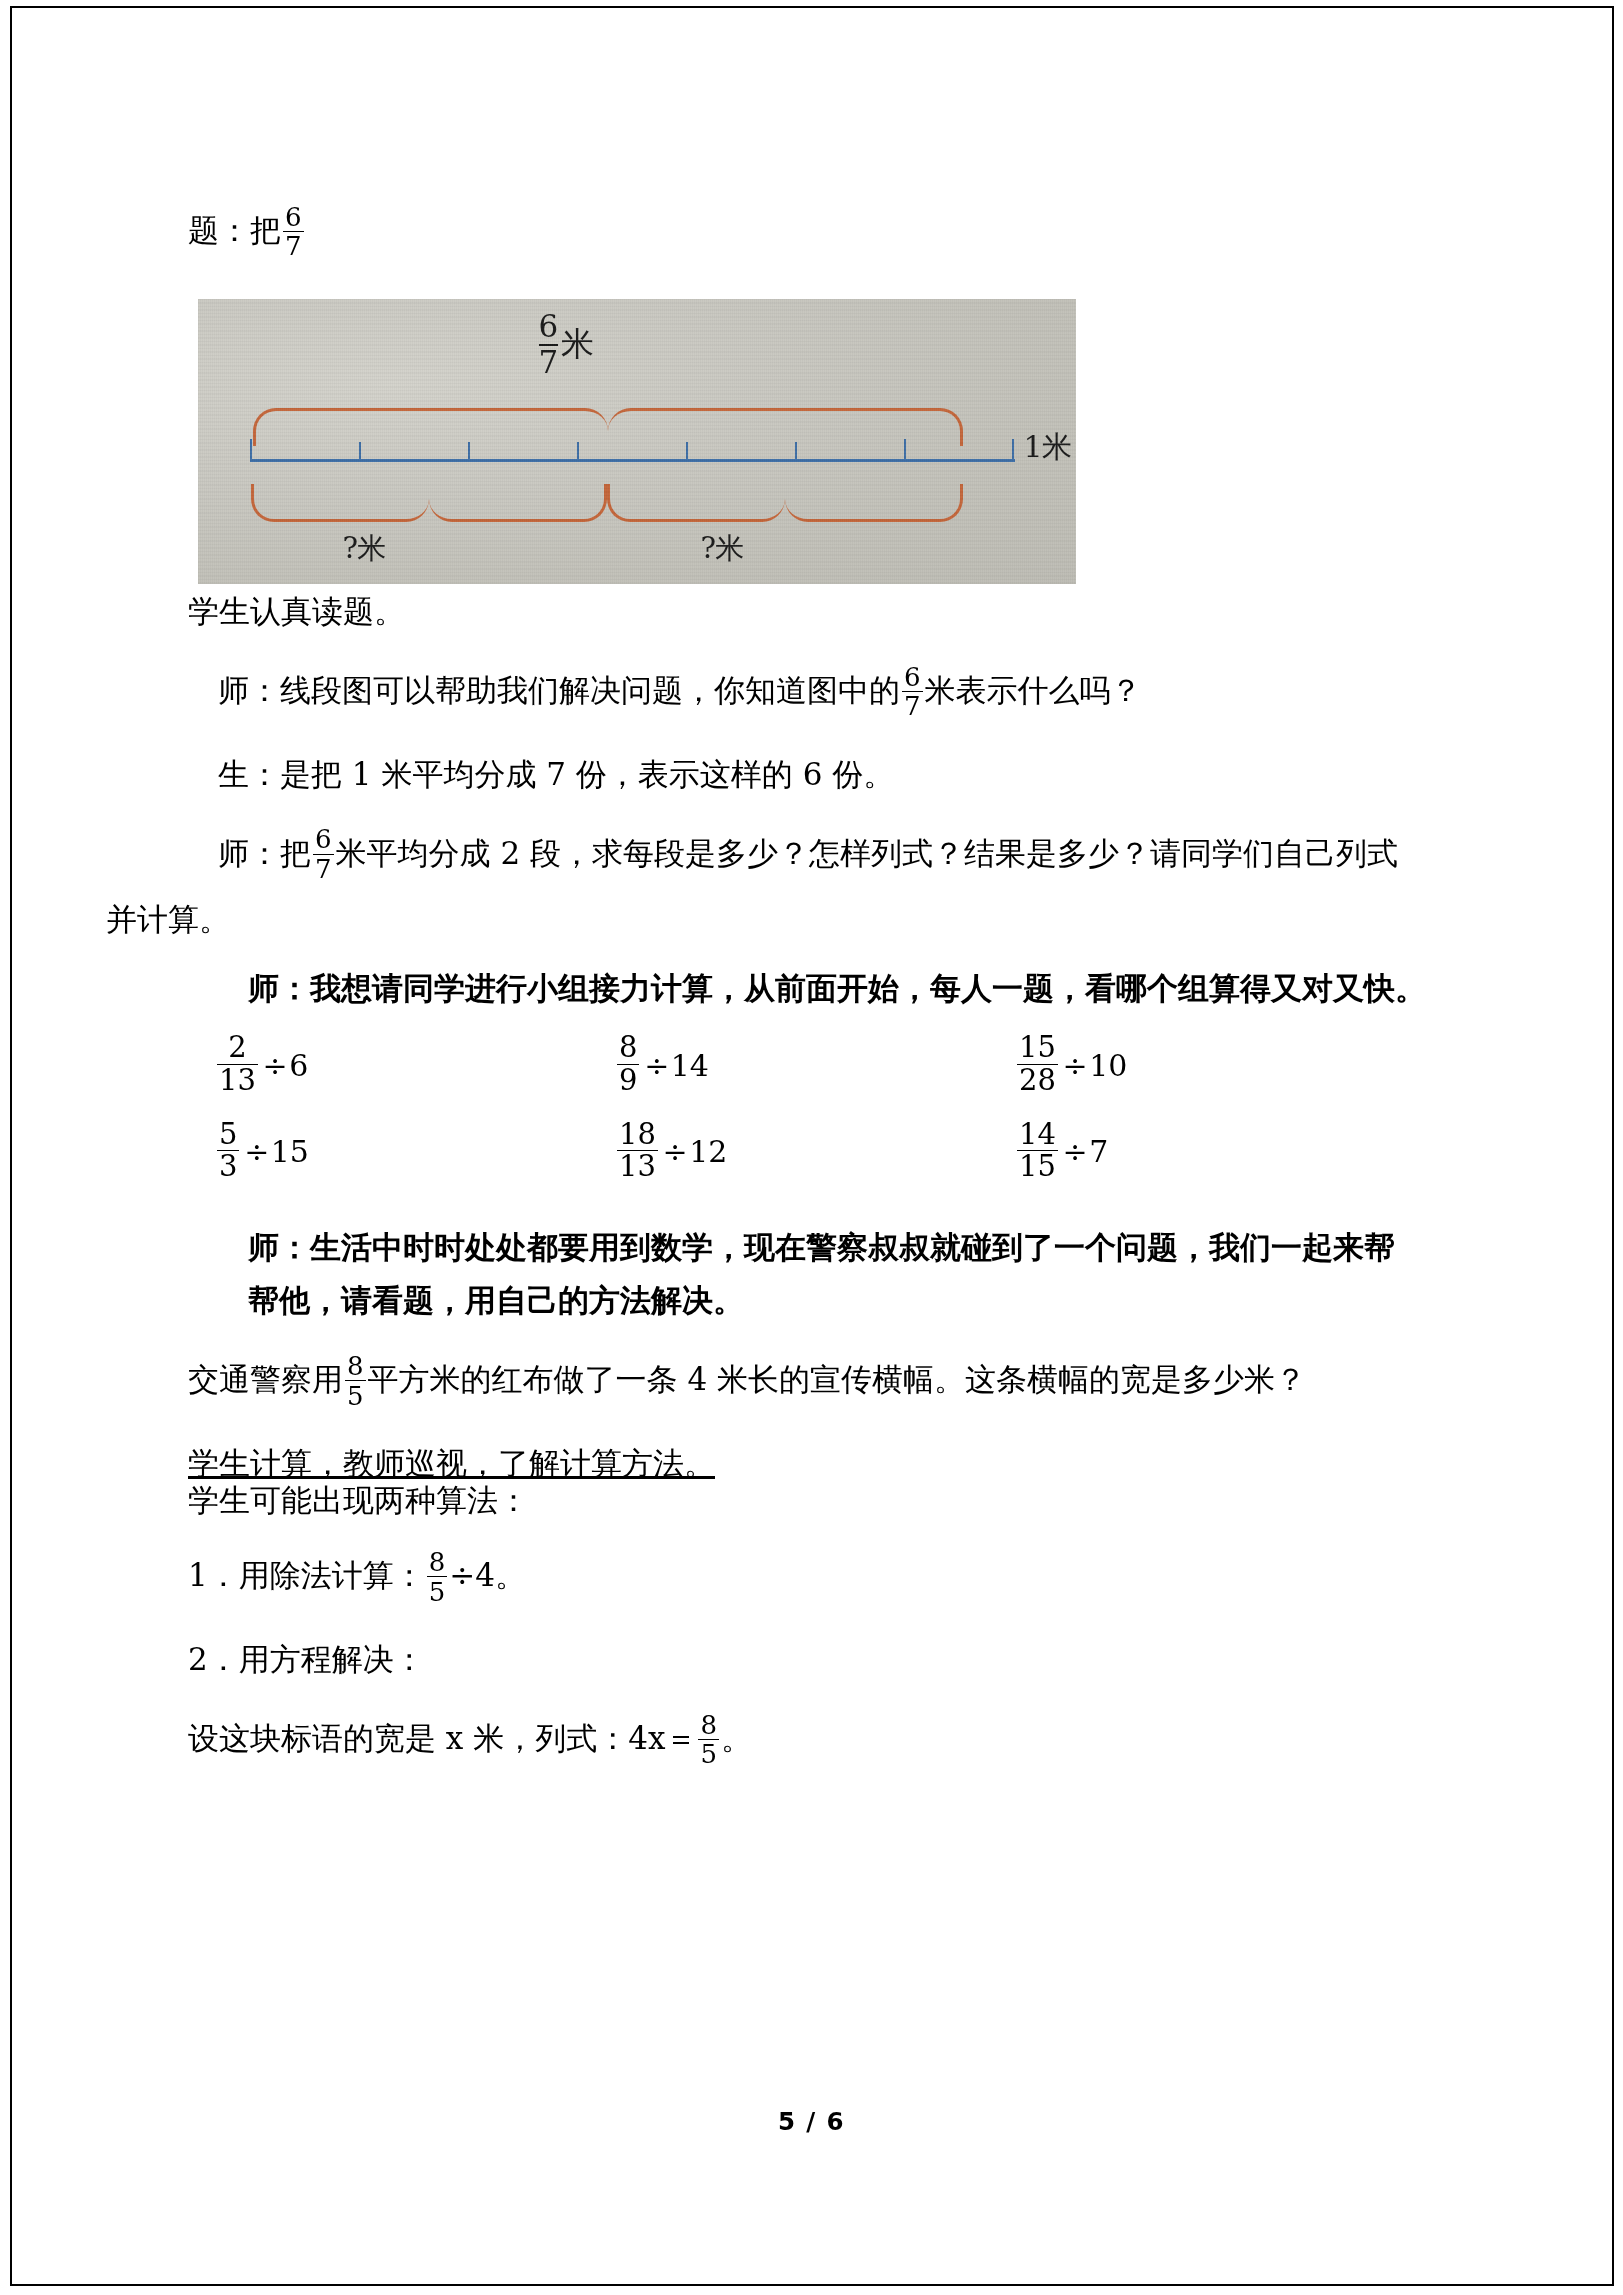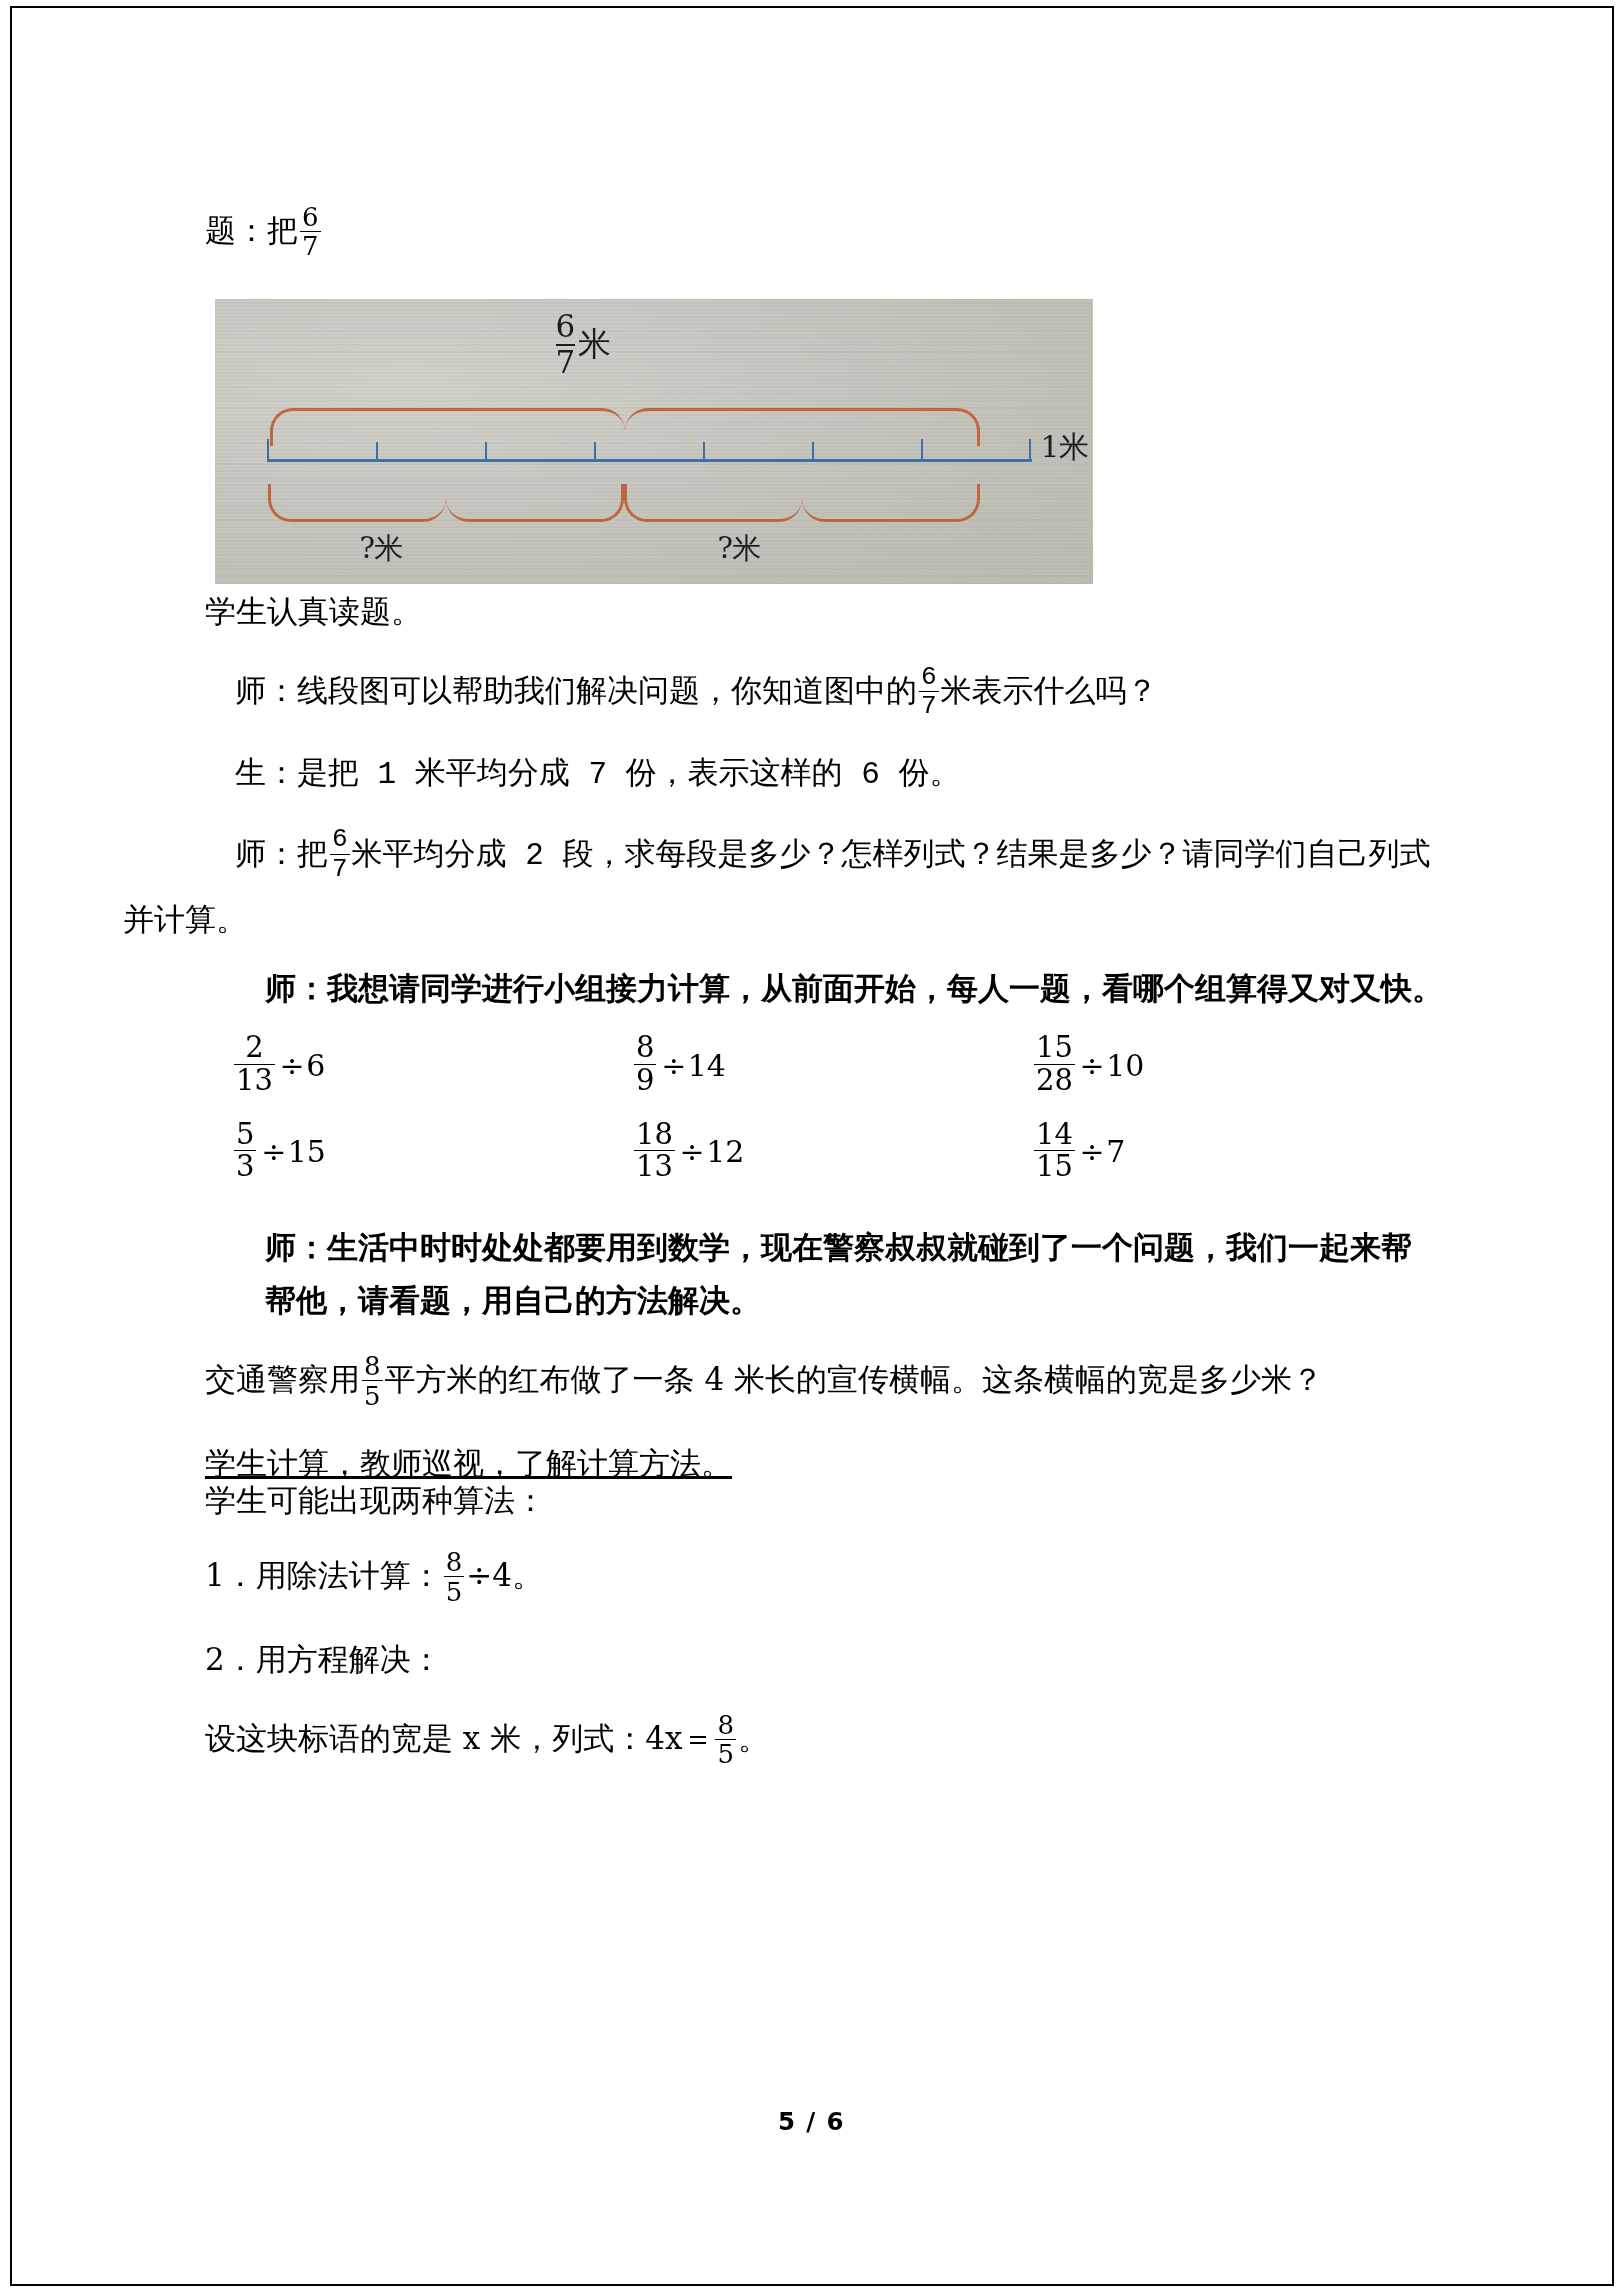--- a/index.html
+++ b/index.html
@@ -19,40 +19,39 @@
     position: absolute;
     left: 9.5px;
     top: 5.5px;
     width: 1604px;
     height: 2280px;
     border: 2.7px solid #000000;
     box-sizing: border-box;
   }
   .content {
     position: absolute;
-    left: 205px;
+    left: 188px;
     top: 205px;
     width: 1227px;
   }
   .para {
     font-size: 31px;
     line-height: 1.0;
     margin: 0 0 0 0;
     white-space: nowrap;
   }
   .blk {
     margin-bottom: 38px;
   }
   .indent2 {
     padding-left: 60px;
     font-weight: bold;
   }
   .indent1 {
     padding-left: 30px;
-    font-family: Liberation Mono, monospace;
   }
   .wrapline {
     white-space: normal;
     line-height: 1.72;
   }
 
   
   .frac {
     display: inline-flex;
     flex-direction: column;

